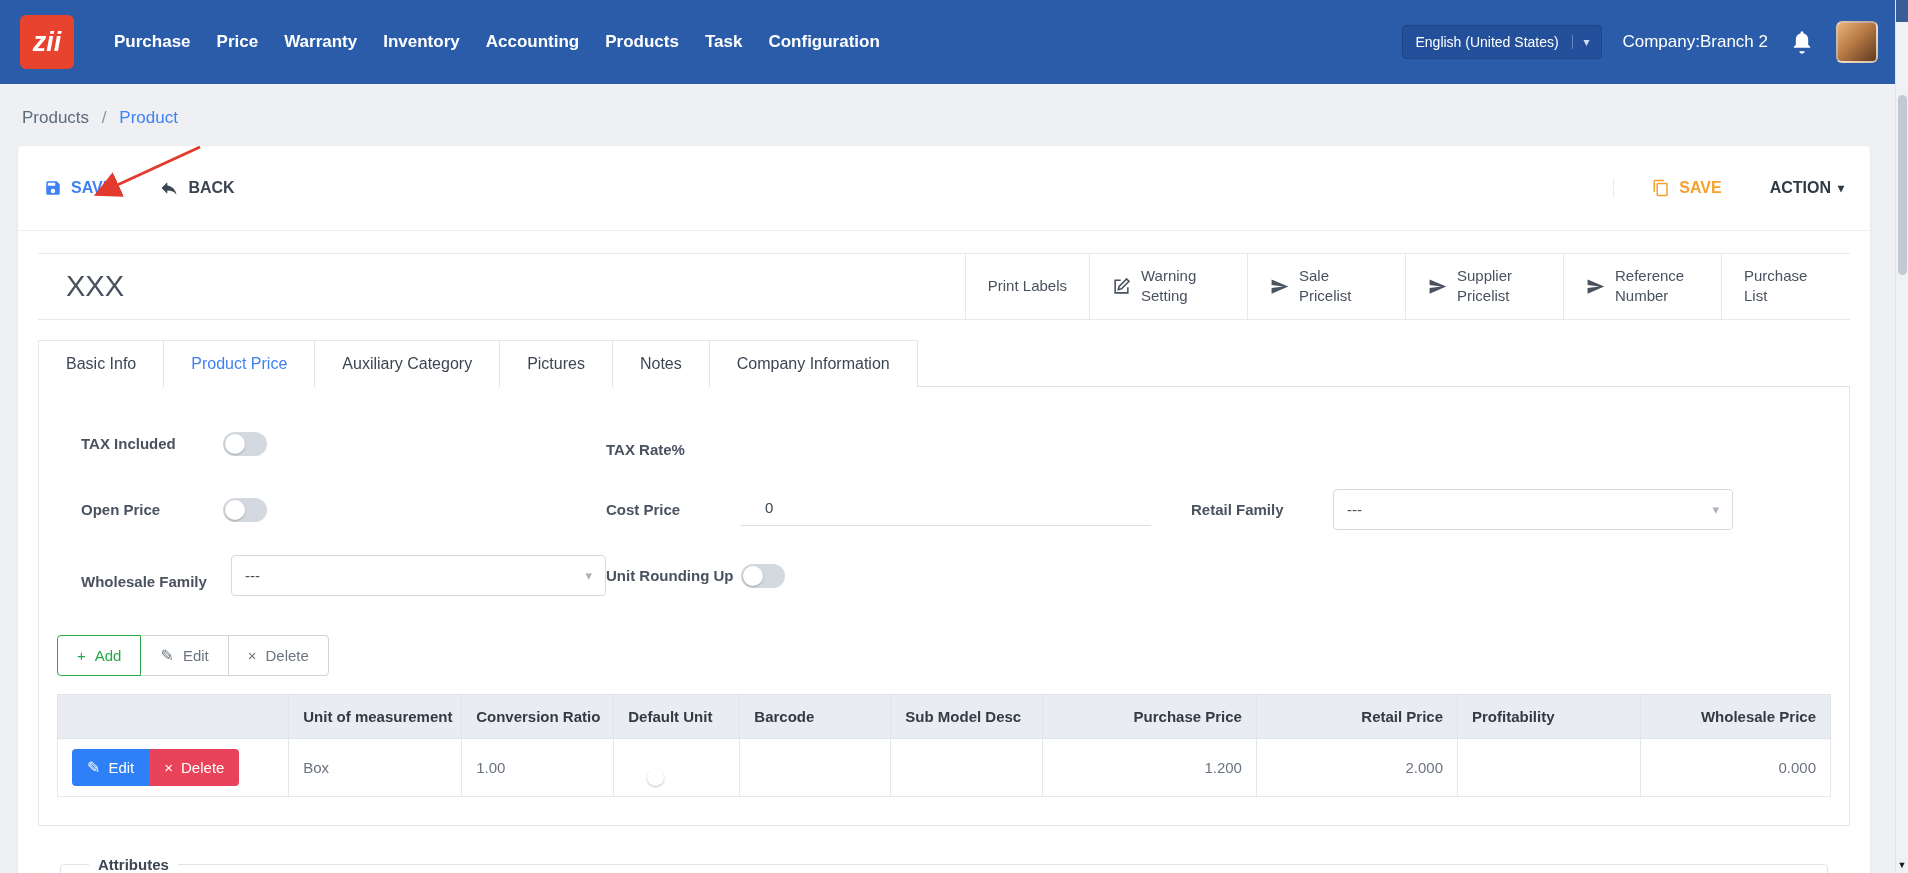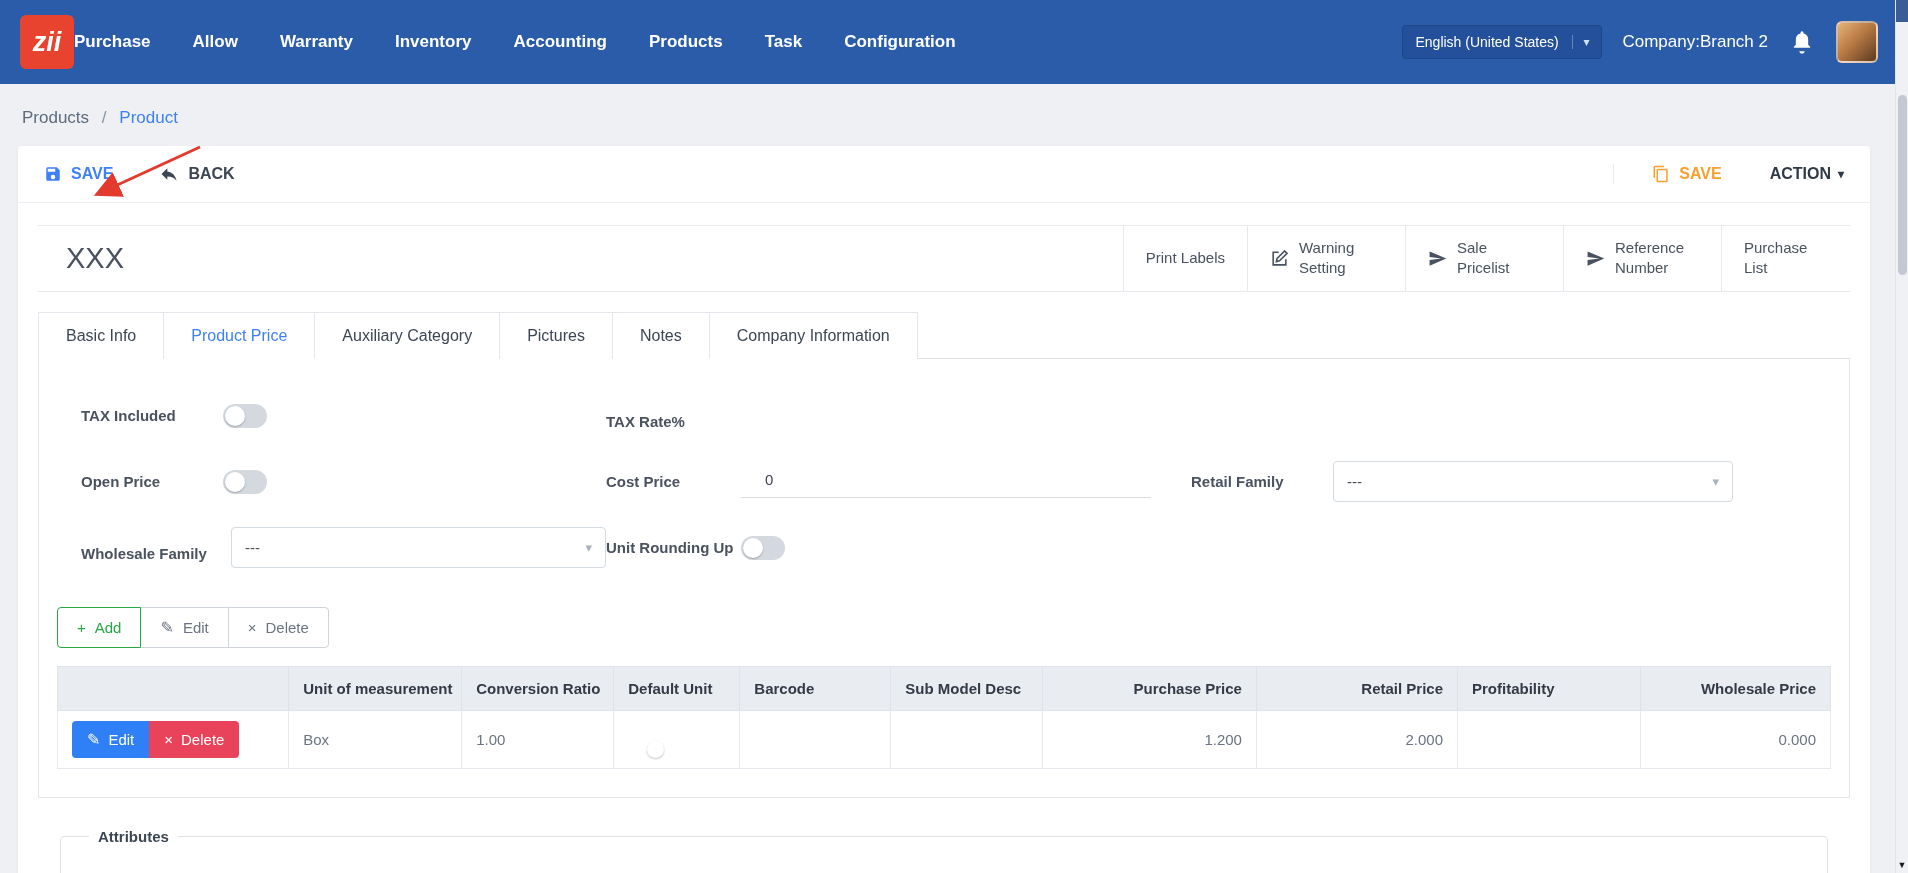--- a/index.html
+++ b/index.html
@@ -7,22 +7,22 @@
   body {
     width:1908px; height:873px; overflow:hidden; position:relative;
     font-family:"Liberation Sans", sans-serif;
     background:#eef0f4; color:#3c4653;
   }
 
   
   .navbar { height:84px; background:#2a5caa; display:flex; align-items:center; padding:0 30px 0 20px; }
   .logo { width:54px; height:54px; background:#e8432f; border-radius:6px; color:#fff;
           font-weight:bold; font-style:italic; font-size:27px; display:flex; align-items:center;
-          justify-content:center; cursor:pointer; }
-  .nav-items { display:flex; gap:42px; }
+          justify-content:center; margin-right:40px; cursor:pointer; }
+  .nav-items { display:flex; gap:26px; }
   .nav-item { color:#fff; font-size:17px; font-weight:600; cursor:pointer; white-space:nowrap; }
   .nav-right { margin-left:auto; display:flex; align-items:center; gap:20px; }
   .lang-select { background:#24509b; border:1px solid #1d4686; color:#fff; font-size:14px;
                  padding:8px 12px; border-radius:4px; display:flex; align-items:center;
                  width:200px; justify-content:space-between; cursor:pointer; }
   .lang-chev { border-left:1px solid rgba(255,255,255,.3); padding-left:10px; margin-left:10px;
                color:#cfe0f5; font-size:12px; }
   .company { color:#fff; font-size:17px; white-space:nowrap; }
   .bell { cursor:pointer; display:flex; }
   .avatar { width:42px; height:42px; border-radius:6px; cursor:pointer;
@@ -32,21 +32,21 @@
   
   .breadcrumb { padding:24px 22px 18px; font-size:17px; color:#5d6b7c; }
   .breadcrumb .sep { margin:0 8px; color:#8a94a1; }
   .breadcrumb .current { color:#3f80f4; cursor:pointer; }
   .breadcrumb .parent { cursor:pointer; }
 
   
   .card { margin:0 38px 0 18px; background:#fff; border-radius:4px;
           box-shadow:0 1px 3px rgba(0,0,0,.07); height:1100px; }
 
-  .toolbar { display:flex; align-items:center; padding:18px 26px; border-bottom:1px solid #edf0f3; }
+  .toolbar { display:flex; align-items:center; padding:32px 26px; border-bottom:1px solid #edf0f3; }
   .tbtn { display:inline-flex; align-items:center; gap:9px; font-size:16px; font-weight:600;
           cursor:pointer; background:none; border:none; font-family:inherit; padding:0; }
   .tbtn-save { color:#3f80f4; margin-right:46px; }
   .tbtn-back { color:#3c4653; }
   .toolbar-right { margin-left:auto; display:flex; align-items:center; gap:48px;
                    border-left:1px solid #e7eaee; padding-left:38px; align-self:stretch; }
   .tbtn-copy { color:#f7a02e; }
   .tbtn-action { color:#2f3a46; gap:7px; }
   .caret { font-size:12px; color:#2f3a46; }
 
@@ -135,21 +135,21 @@
   .ph-icon svg, .tbtn svg { display:block; }
   .pencil { font-size:16px; }
 </style>
 </head>
 <body>
 
 <div class="navbar">
   <div class="logo">zii</div>
   <div class="nav-items">
     <span class="nav-item">Purchase</span>
-    <span class="nav-item">Allow</span>
+    <span class="nav-item">Price</span>
     <span class="nav-item">Warranty</span>
     <span class="nav-item">Inventory</span>
     <span class="nav-item">Accounting</span>
     <span class="nav-item">Products</span>
     <span class="nav-item">Task</span>
     <span class="nav-item">Configuration</span>
   </div>
   <div class="nav-right">
     <div class="lang-select">
       <span>English (United States)</span>
@@ -217,20 +217,28 @@
           </span>
           <span class="ph-label">Warning Setting</span>
         </div>
         <div class="ph-cell">
           <span class="ph-icon">
             <svg viewBox="0 0 24 24" width="19" height="19" fill="#49525f">
                 <path d="M2 21l21-9L2 3v7l15 2-15 2z"></path>
               </svg>
           </span>
           <span class="ph-label">Sale Pricelist</span>
+        </div>
+        <div class="ph-cell">
+          <span class="ph-icon">
+            <svg viewBox="0 0 24 24" width="19" height="19" fill="#49525f">
+                <path d="M2 21l21-9L2 3v7l15 2-15 2z"></path>
+              </svg>
+          </span>
+          <span class="ph-label">Supplier Pricelist</span>
         </div>
         <div class="ph-cell">
           <span class="ph-icon">
             <svg viewBox="0 0 24 24" width="19" height="19" fill="#49525f">
                 <path d="M2 21l21-9L2 3v7l15 2-15 2z"></path>
               </svg>
           </span>
           <span class="ph-label">Reference Number</span>
         </div>
         <div class="ph-cell">

